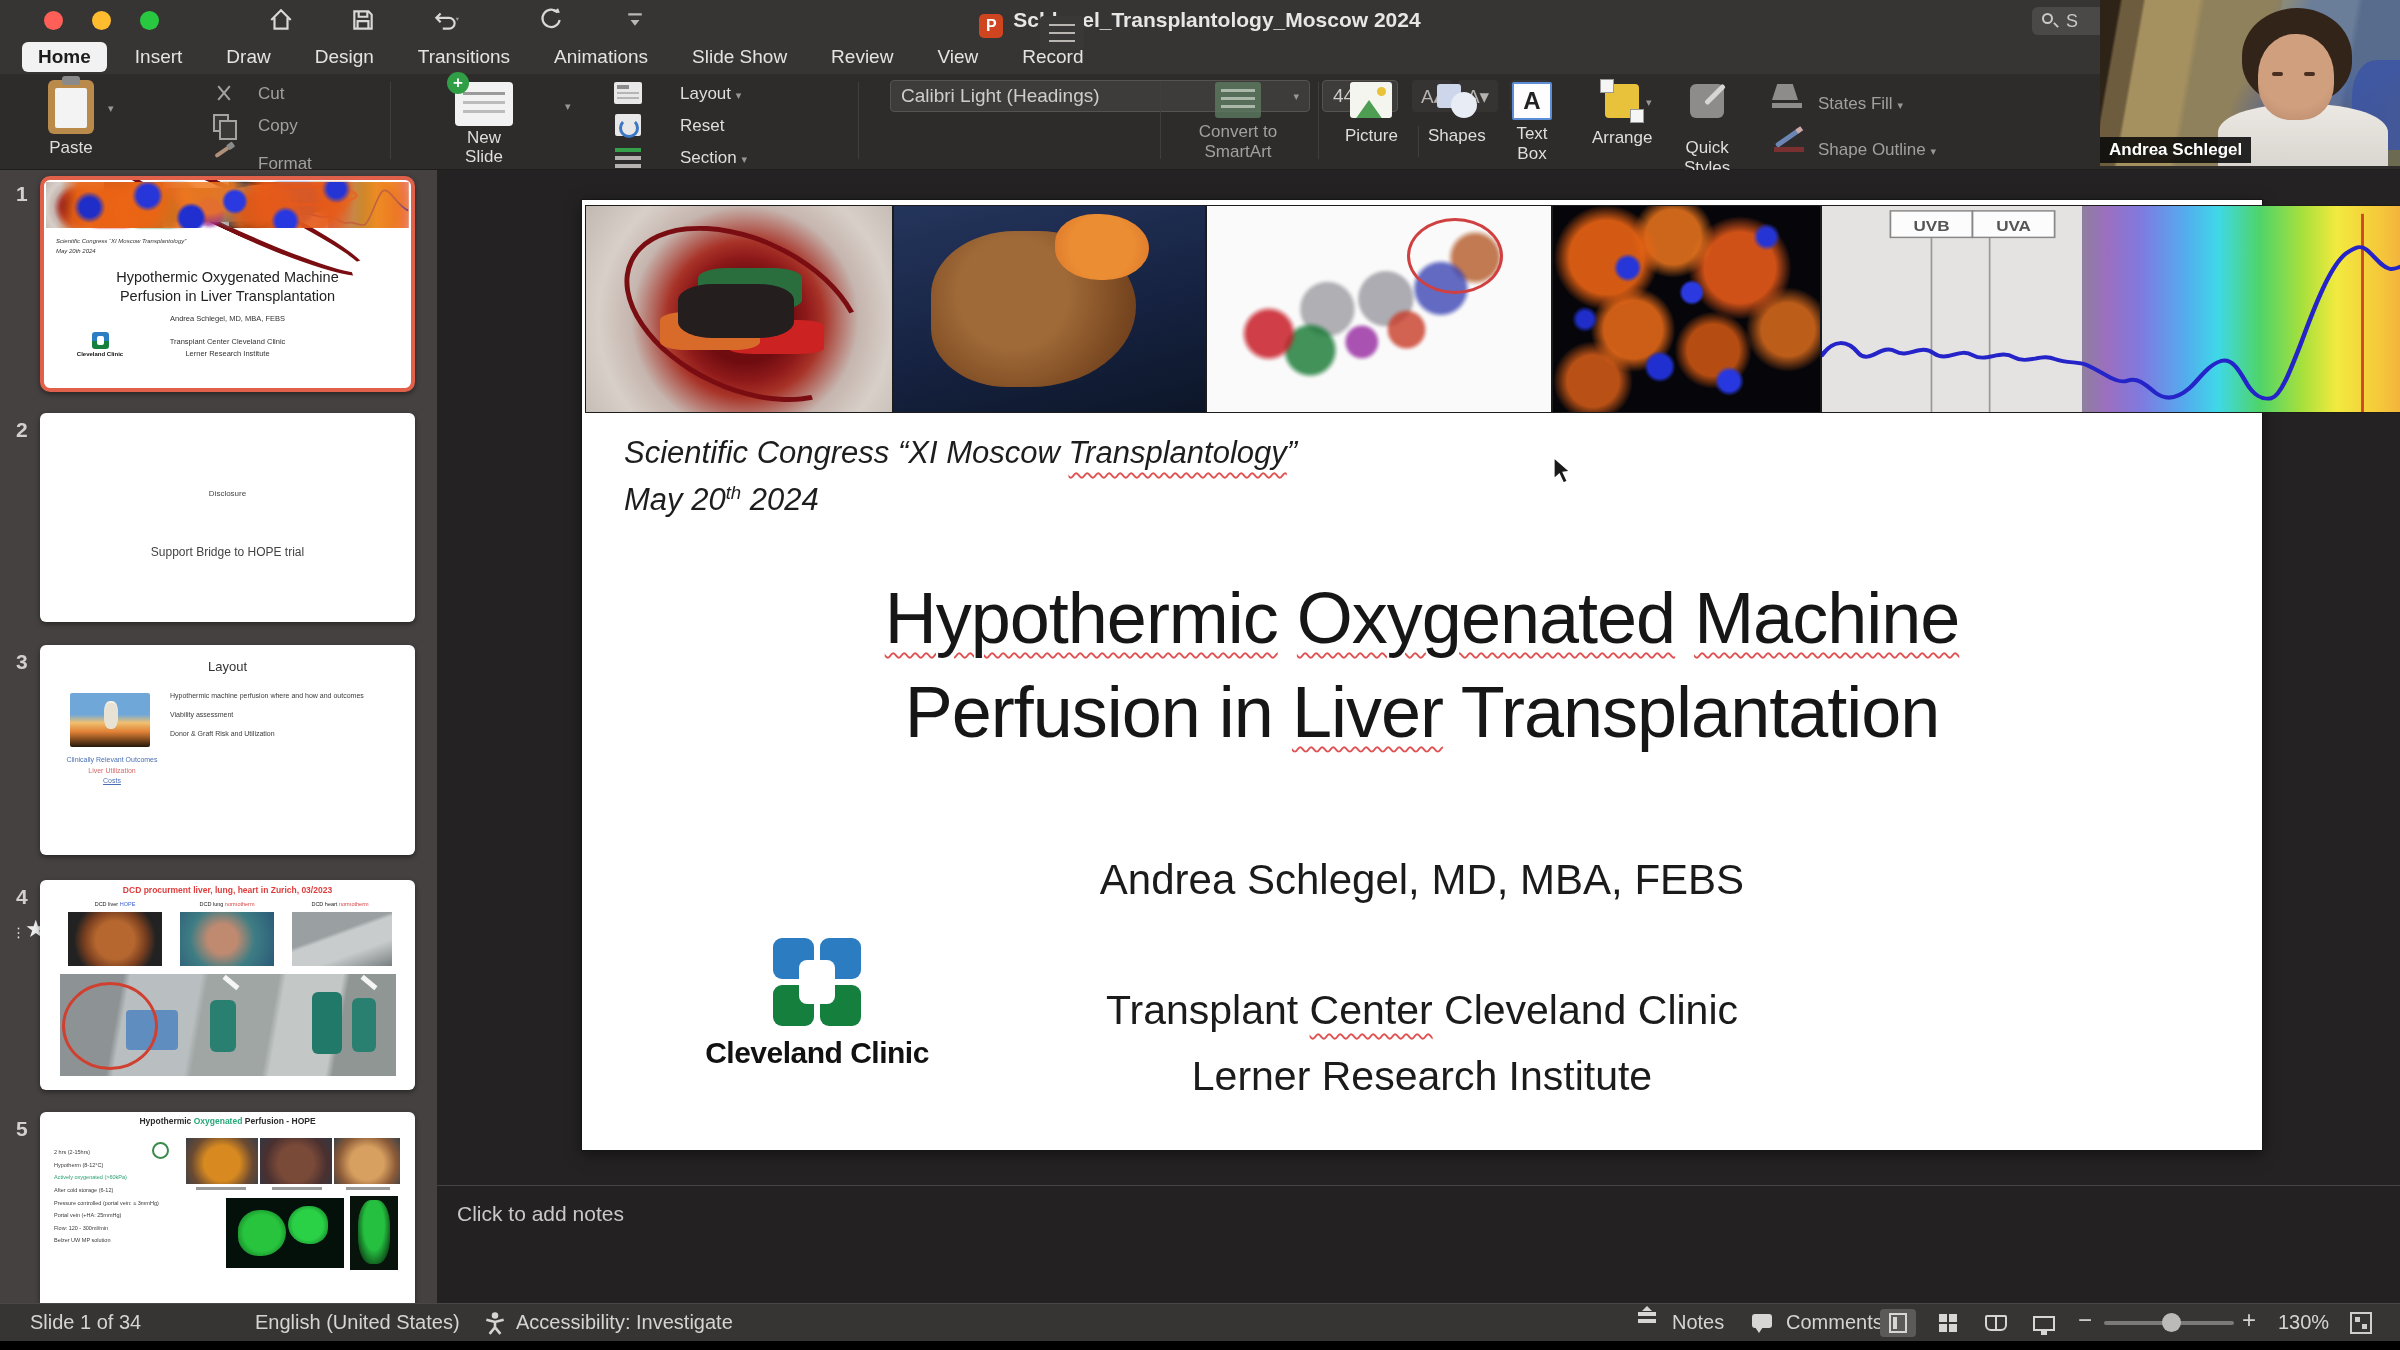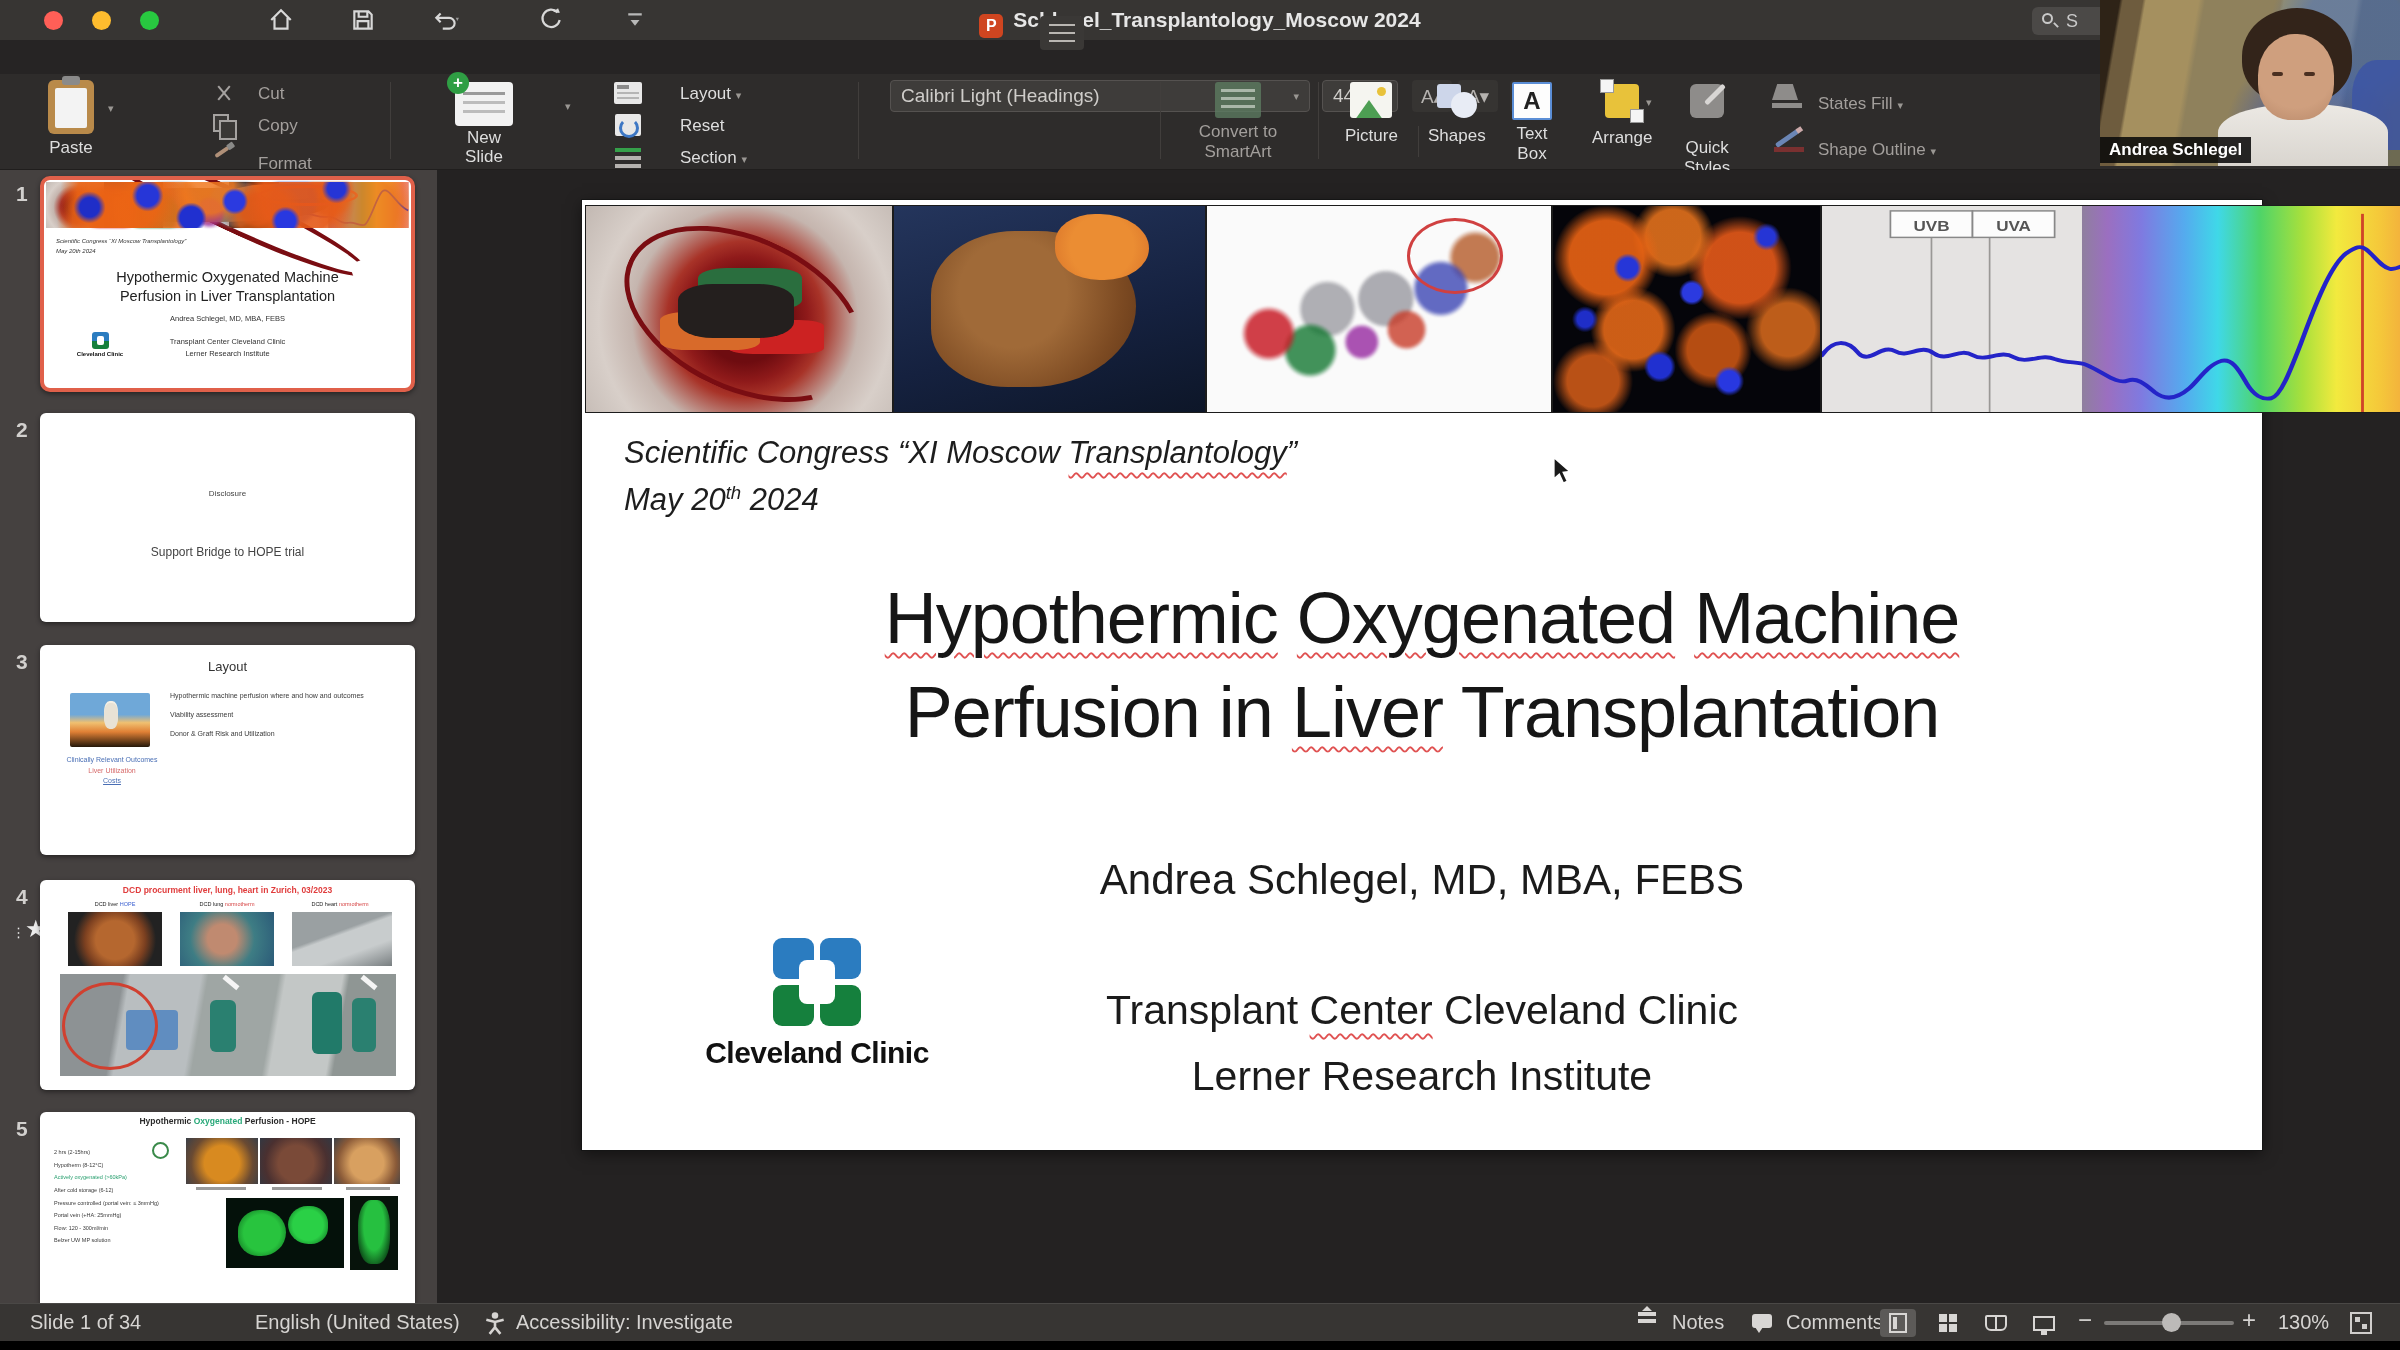--- a/index.html
+++ b/index.html
@@ -245,20 +245,32 @@
       </svg>
     <div class="doc-title">
       <span class="ppt-ico">P</span><span>Schlegel_Transplantology_Moscow 2024</span>
     </div>
     <div class="search-chip">
       <span class="mag"></span>
       <span>S</span>
     </div>
   </div>
 
+  <div class="tabrow">
+    <div class="rtab active">Home</div>
+    <div class="rtab">Insert</div>
+    <div class="rtab">Draw</div>
+    <div class="rtab">Design</div>
+    <div class="rtab">Transitions</div>
+    <div class="rtab">Animations</div>
+    <div class="rtab">Slide Show</div>
+    <div class="rtab">Review</div>
+    <div class="rtab">View</div>
+    <div class="rtab">Record</div>
+  </div>
 
   <div class="ribbon">
 
     <div class="abs" style="left:48px; top:6px;">
       <div class="ic-clip"></div>
       <div class="rlabel" style="margin-top:4px;">Paste</div>
     </div>
     <span class="caret abs" style="left:108px; top:28px;">▾</span>
 
     <div class="abs" style="left:215px; top:10px;">
@@ -571,20 +583,23 @@
       <div class="sorg">
         <div><span>Transplant</span> <span class="wavy">Center</span> <span>Cleveland Clinic</span></div>
         <div>Lerner Research Institute</div>
       </div>
 
       <svg class="cursor-arrow" style="left:968px; top:256px;" width="24" height="30" viewBox="0 0 16 22">
         <path d="M2 1 L2 17 L6 13.5 L9 20 L12 18.5 L9 12 L14 11.5 Z" fill="#1a1a1a" stroke="#fff" stroke-width="1.2"></path>
       </svg>
     </div>
 
+    <div class="notes">
+      <span>Click to add notes</span>
+    </div>
   </div>
 
   <div class="statusbar">
     <div class="sb-item" style="left:30px;">Slide 1 of 34</div>
     <div class="sb-item" style="left:255px;">English (United States)</div>
     <svg class="abs" style="left:482px; top:6px;" width="26" height="26" viewBox="0 0 24 24">
       <circle cx="12" cy="5" r="3" fill="#d6d4d2"></circle>
       <path d="M4 9 L12 11 L20 9 M12 11 V16 L7 22 M12 16 L17 22" fill="none" stroke="#d6d4d2" stroke-width="2.4"></path>
     </svg>
     <div class="sb-item" style="left:516px;">Accessibility: Investigate</div>

